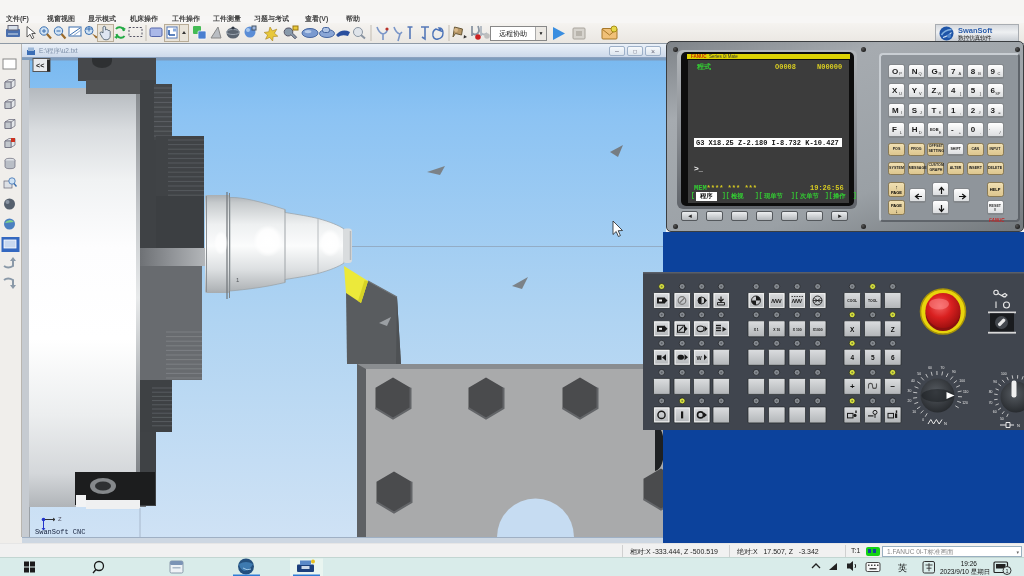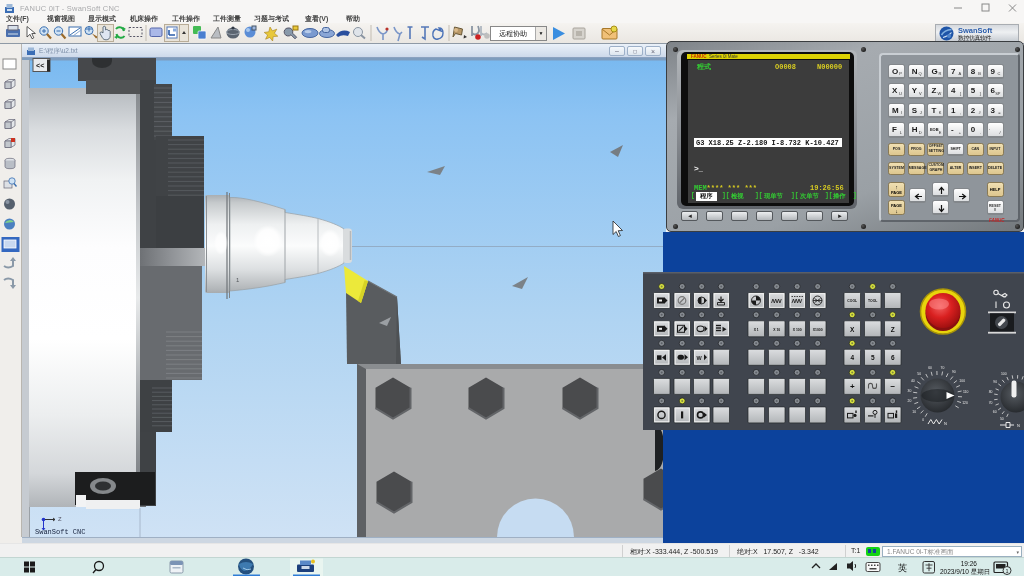--- a/index.html
+++ b/index.html
@@ -1,32 +1,19 @@
 <!DOCTYPE html>
 <html><head><meta charset="utf-8"><style>
 *{margin:0;padding:0;box-sizing:border-box}
 html,body{width:1024px;height:576px;overflow:hidden;font-family:"Liberation Sans",sans-serif;background:#fff}
 .ab{position:absolute}
 #wrap{position:relative;width:1024px;height:576px;background:#f6f5f3}
 </style></head><body>
 <div id="wrap">
 
-<div class="ab" style="left:0;top:0;width:1024px;height:16px;background:#f7f6f5">
- <svg class="ab" style="left:5px;top:3px" width="11" height="11" viewBox="0 0 11 11">
-  <rect x="0" y="4" width="9" height="6" fill="#3a6db5"></rect>
-        <rect x="1.5" y="1" width="6" height="4" fill="#9db8d8"></rect>
-        <rect x="2" y="6" width="5" height="2" fill="#cfe0f0"></rect>
- </svg>
- <div class="ab" style="left:20px;top:3.5px;font-size:7.5px;color:#a9aaac;letter-spacing:.2px">FANUC 0iT - SwanSoft CNC</div>
- <svg class="ab" style="left:950px;top:0" width="74" height="16" viewBox="0 0 74 16">
-  <line x1="4" y1="8" x2="12" y2="8" stroke="#888" stroke-width="1"></line>
-  <rect x="32" y="4" width="7" height="7" fill="none" stroke="#888" stroke-width="1"></rect>
-  <path d="M59,4.5 l7,7 m0,-7 l-7,7" stroke="#888" stroke-width="1"></path>
- </svg>
-</div>
 <div class="ab" style="left:0;top:16px;width:1024px;height:7px;background:#f7f6f5">
       <div class="ab" style="left:6px;top:-2px;font-size:7px;font-weight:bold;color:#444">文件(F)</div>
       <div class="ab" style="left:47px;top:-2px;font-size:7px;font-weight:bold;color:#444">视窗视图</div>
       <div class="ab" style="left:88px;top:-2px;font-size:7px;font-weight:bold;color:#444">显示模式</div>
       <div class="ab" style="left:130px;top:-2px;font-size:7px;font-weight:bold;color:#444">机床操作</div>
       <div class="ab" style="left:172px;top:-2px;font-size:7px;font-weight:bold;color:#444">工件操作</div>
       <div class="ab" style="left:213px;top:-2px;font-size:7px;font-weight:bold;color:#444">工件测量</div>
       <div class="ab" style="left:254px;top:-2px;font-size:7px;font-weight:bold;color:#444">习题与考试</div>
       <div class="ab" style="left:305px;top:-2px;font-size:7px;font-weight:bold;color:#444">查看(V)</div>
       <div class="ab" style="left:346px;top:-2px;font-size:7px;font-weight:bold;color:#444">帮助</div>

